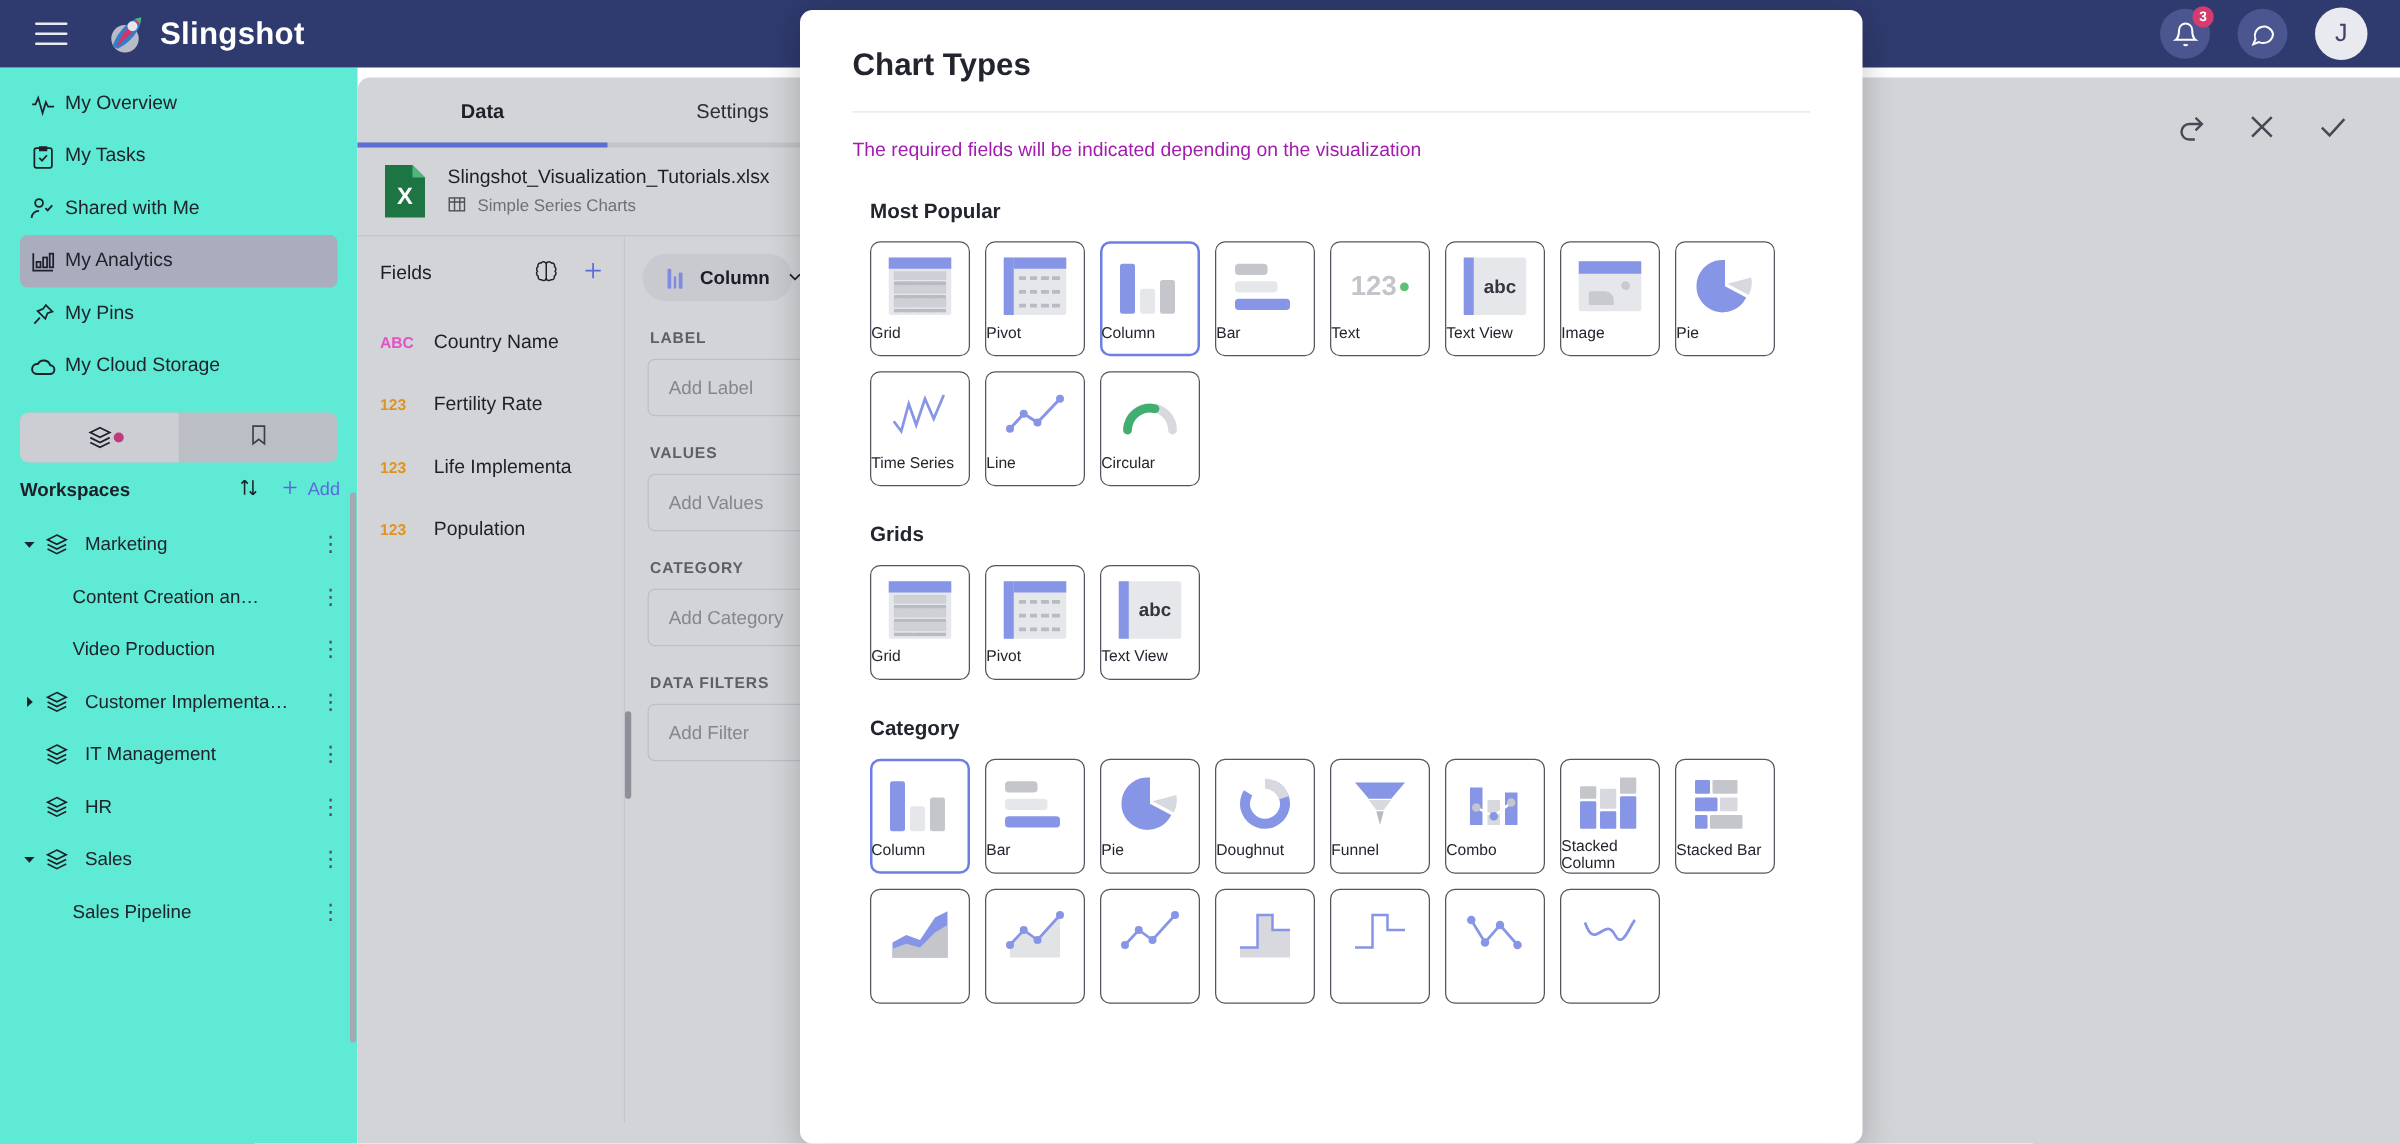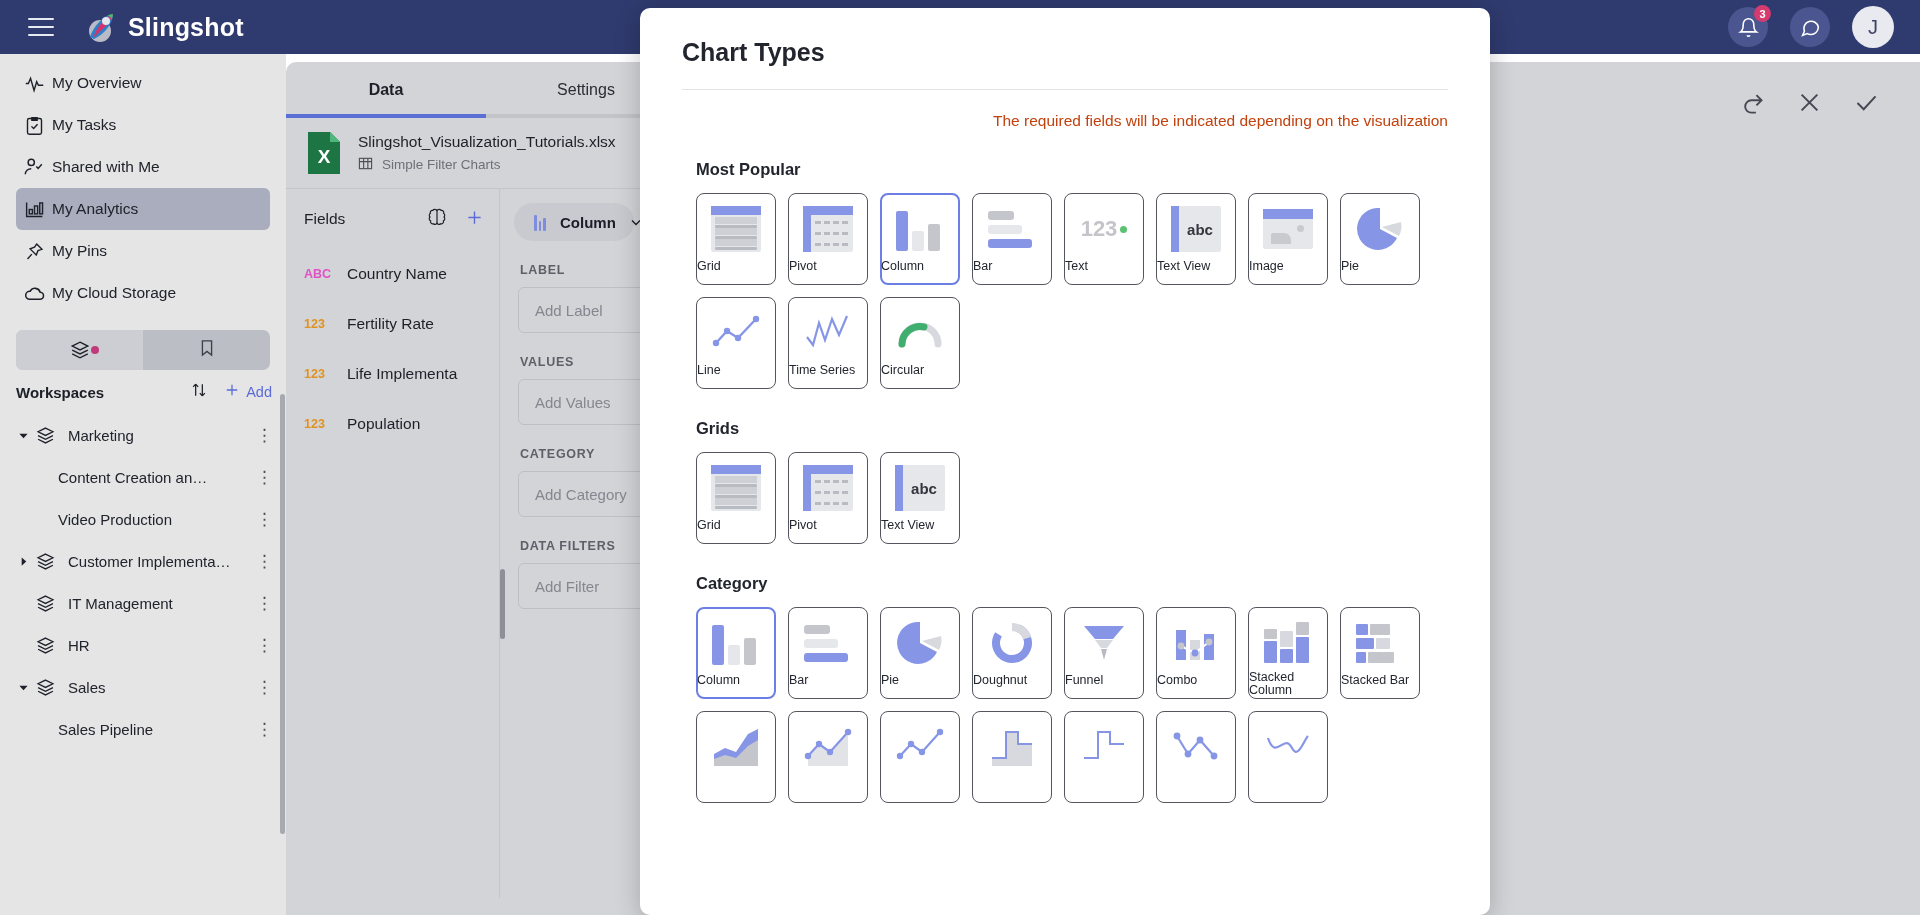--- a/index.html
+++ b/index.html
@@ -26,21 +26,21 @@
     display: flex; align-items: center; justify-content: center; position: relative; cursor: pointer; }
   .badge { position: absolute; top: -2px; right: -3px; min-width: 17px; height: 17px;
     border-radius: 9px; background: #d43b6e; color: #fff; font-size: 11px;
     display: flex; align-items: center; justify-content: center; padding: 0 4px; font-weight: bold; }
   .avatar { width: 42px; height: 42px; border-radius: 50%; background: #e9eaef; color: #3c4468;
     font-size: 20px; display: flex; align-items: center; justify-content: center; cursor: pointer; }
 
   
   .sidebar {
     position: absolute; top: 54px; left: 0; width: 286px; height: 861px;
-    background: #e5e5e5; overflow: hidden;
+    background: #5eead4; overflow: hidden;
   }
   .nav-item { height: 42px; margin: 0 16px; display: flex; align-items: center;
     border-radius: 6px; cursor: pointer; }
   .nav-item.active { background: #a9adbe; }
   .nav-ico { width: 36px; display: flex; align-items: center; justify-content: center; flex: none; }
   .nav-label { font-size: 15.5px; color: #20232b; }
   .nav-spacer { height: 8px; }
 
   .seg-wrap { margin: 16px 16px 0 16px; display: flex; height: 40px;
     border-radius: 7px; overflow: hidden; background: #bcbec5; }
@@ -112,21 +112,21 @@
 
   
   .modal {
     position: absolute; top: 8px; left: 640px; width: 850px; height: 907px;
     background: #fff; border-radius: 10px; z-index: 10; overflow: hidden;
     box-shadow: 0 6px 26px rgba(0,0,0,.22);
   }
   .modal-pad { padding: 30px 42px 0 42px; }
   .modal-title { font-size: 25px; font-weight: bold; color: #22252d; }
   .modal-hr { margin-top: 22px; height: 1px; background: #e3e4e8; }
-  .modal-sub { margin-top: 22px; font-size: 15.5px; color: #c2410c; text-align: right; }
+  .modal-sub { margin-top: 22px; font-size: 15.5px; color: #a21caf; }
   .sec-title { font-size: 16.5px; font-weight: bold; color: #22252d; margin: 30px 0 14px 14px; }
   .tilegrid { display: flex; flex-wrap: wrap; gap: 12px; padding-left: 14px; }
   .tile { width: 80px; height: 92px; border: 1px solid #53565e; border-radius: 8px;
     background: #fff; display: flex; flex-direction: column; align-items: center;
     justify-content: flex-start; cursor: pointer; padding-top: 10px; }
   .tile.sel { border: 2px solid #6d7fe4; padding-top: 9px; }
   .tile .art { width: 56px; height: 50px; display: flex; align-items: center; justify-content: center; }
   .tile .tlabel { font-size: 12.5px; color: #23262e; margin-top: 6px; text-align: left;
     line-height: 1.1; width: 78px; }
 
@@ -435,21 +435,21 @@
       </span>
       <span class="filemeta">
         <span class="fname">Slingshot_Visualization_Tutorials.xlsx</span>
         <span class="fsheet">
           <span>
             <svg width="15" height="15" viewBox="0 0 16 16" fill="none" stroke="#4c5058" stroke-width="1.2">
               <rect x="1.5" y="2.5" width="13" height="11"></rect>
                 <path d="M1.5 6h13M6 2.5v11M10.5 2.5v11"></path>
             </svg>
           </span>
-          <span>Simple Filter Charts</span>
+          <span>Simple Series Charts</span>
         </span>
       </span>
     </div>
 
     <div class="panelsplit">
 
       <div class="fieldspane">
         <div class="fields-head">
           <span class="fields-title">Fields</span>
           <span class="sp">
@@ -639,37 +639,37 @@
               <path d="M23 23 L23 2 A21 21 0 1 0 40 32 Z" fill="#8795e6"></path>
               <path d="M25 21 L44 16 A21 21 0 0 1 42 30 Z" fill="#d7d9de"></path>
             </svg>
           </span>
           <span class="tlabel">Pie</span>
         </div>
 
         <div class="tile">
           <span class="art">
             <svg width="48" height="40" viewBox="0 0 48 40">
+              <polyline points="3,24 9,32 15,10 21,27 28,6 35,22 43,3" fill="none" stroke="#8795e6" stroke-width="2.2"></polyline>
+            </svg>
+          </span>
+          <span class="tlabel">Time Series</span>
+        </div>
+
+        <div class="tile">
+          <span class="art">
+            <svg width="48" height="40" viewBox="0 0 48 40">
               <polyline points="4,30 15,18 26,25 44,6" fill="none" stroke="#8795e6" stroke-width="2.4"></polyline>
               <circle cx="4" cy="30" r="3.2" fill="#8795e6"></circle>
                 <circle cx="15" cy="18" r="3.2" fill="#8795e6"></circle>
               <circle cx="26" cy="25" r="3.2" fill="#8795e6"></circle>
                 <circle cx="44" cy="6" r="3.2" fill="#8795e6"></circle>
             </svg>
           </span>
           <span class="tlabel">Line</span>
-        </div>
-
-        <div class="tile">
-          <span class="art">
-            <svg width="48" height="40" viewBox="0 0 48 40">
-              <polyline points="3,24 9,32 15,10 21,27 28,6 35,22 43,3" fill="none" stroke="#8795e6" stroke-width="2.2"></polyline>
-            </svg>
-          </span>
-          <span class="tlabel">Time Series</span>
         </div>
 
         <div class="tile">
           <span class="art">
             <svg width="46" height="42" viewBox="0 0 46 42">
               <path d="M5 32 A18 18 0 0 1 41 32" fill="none" stroke="#d7d9de" stroke-width="7" stroke-linecap="round"></path>
               <path d="M5 32 A18 18 0 0 1 27 15" fill="none" stroke="#3fae6f" stroke-width="7" stroke-linecap="round"></path>
             </svg>
           </span>
           <span class="tlabel">Circular</span>

